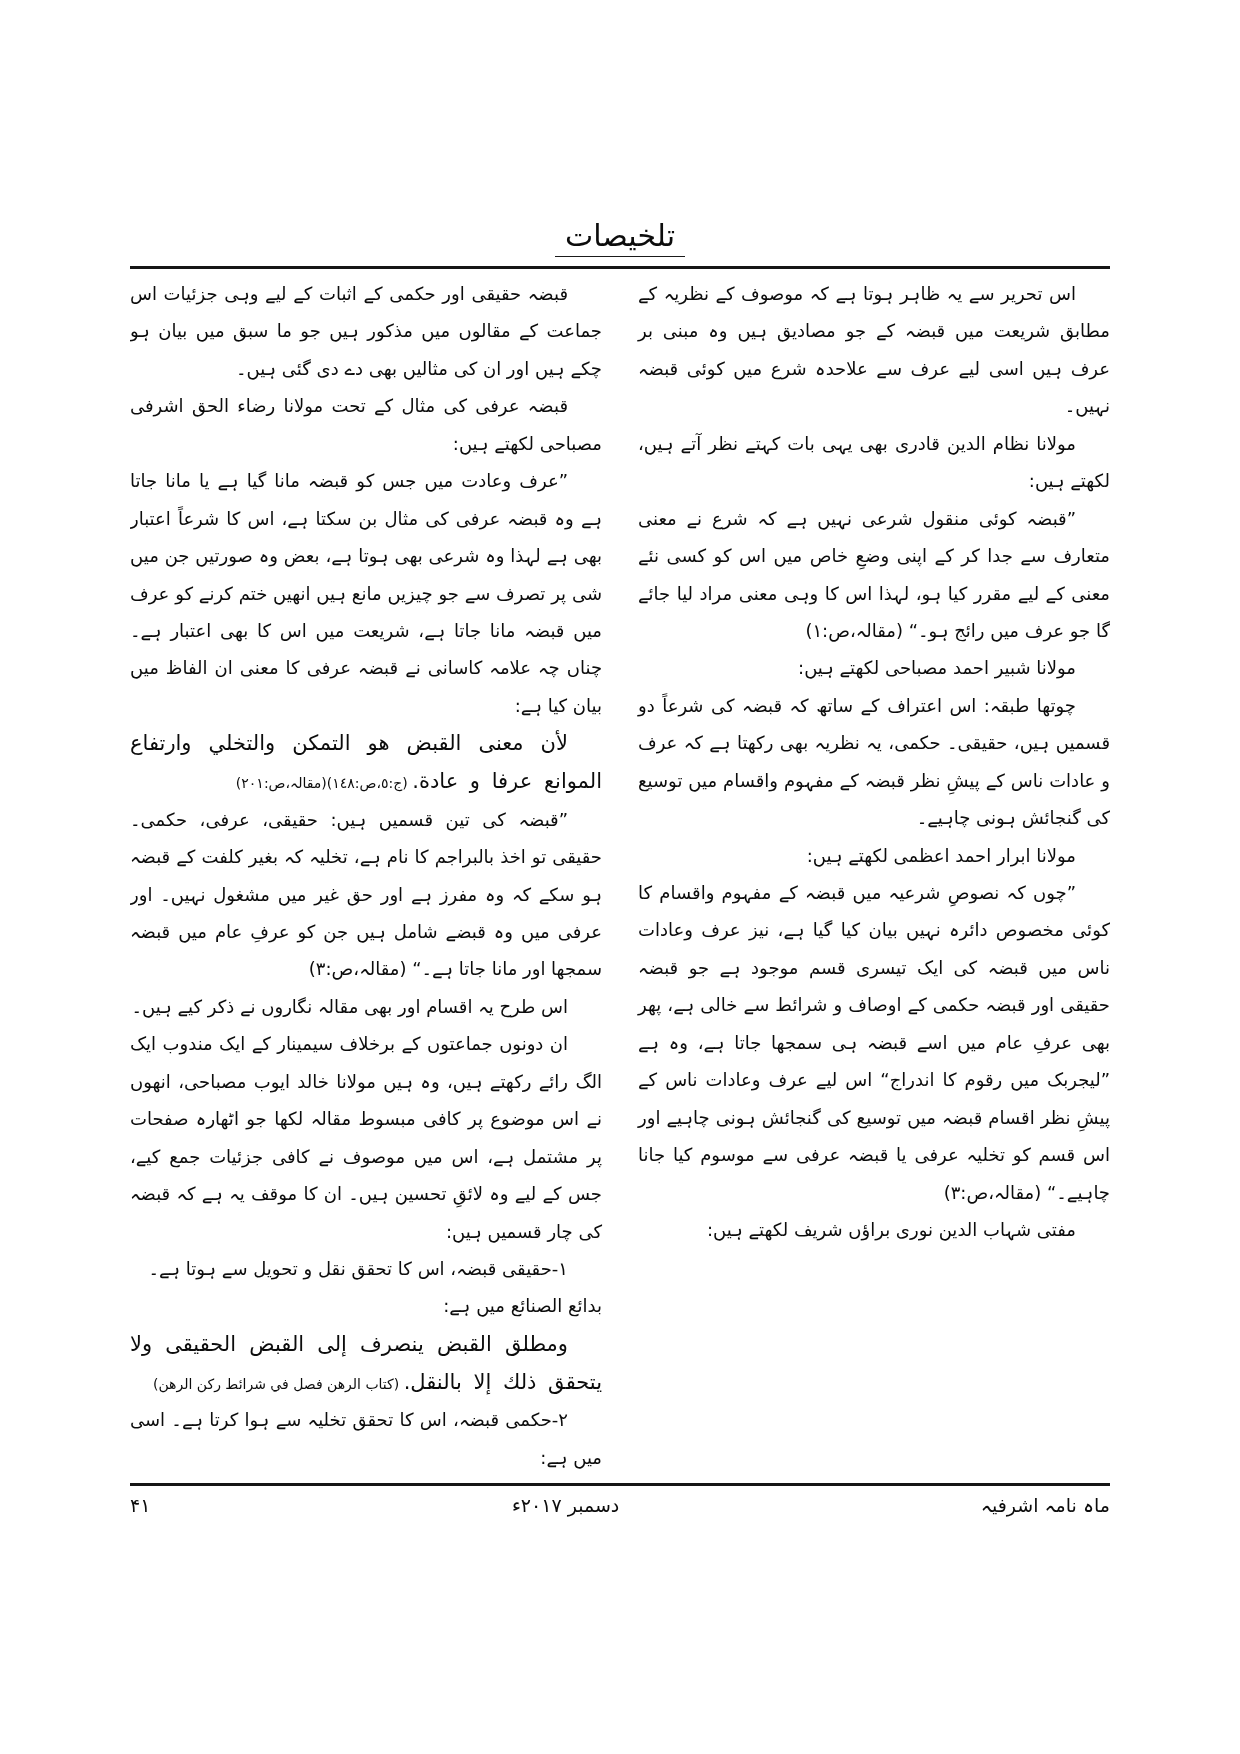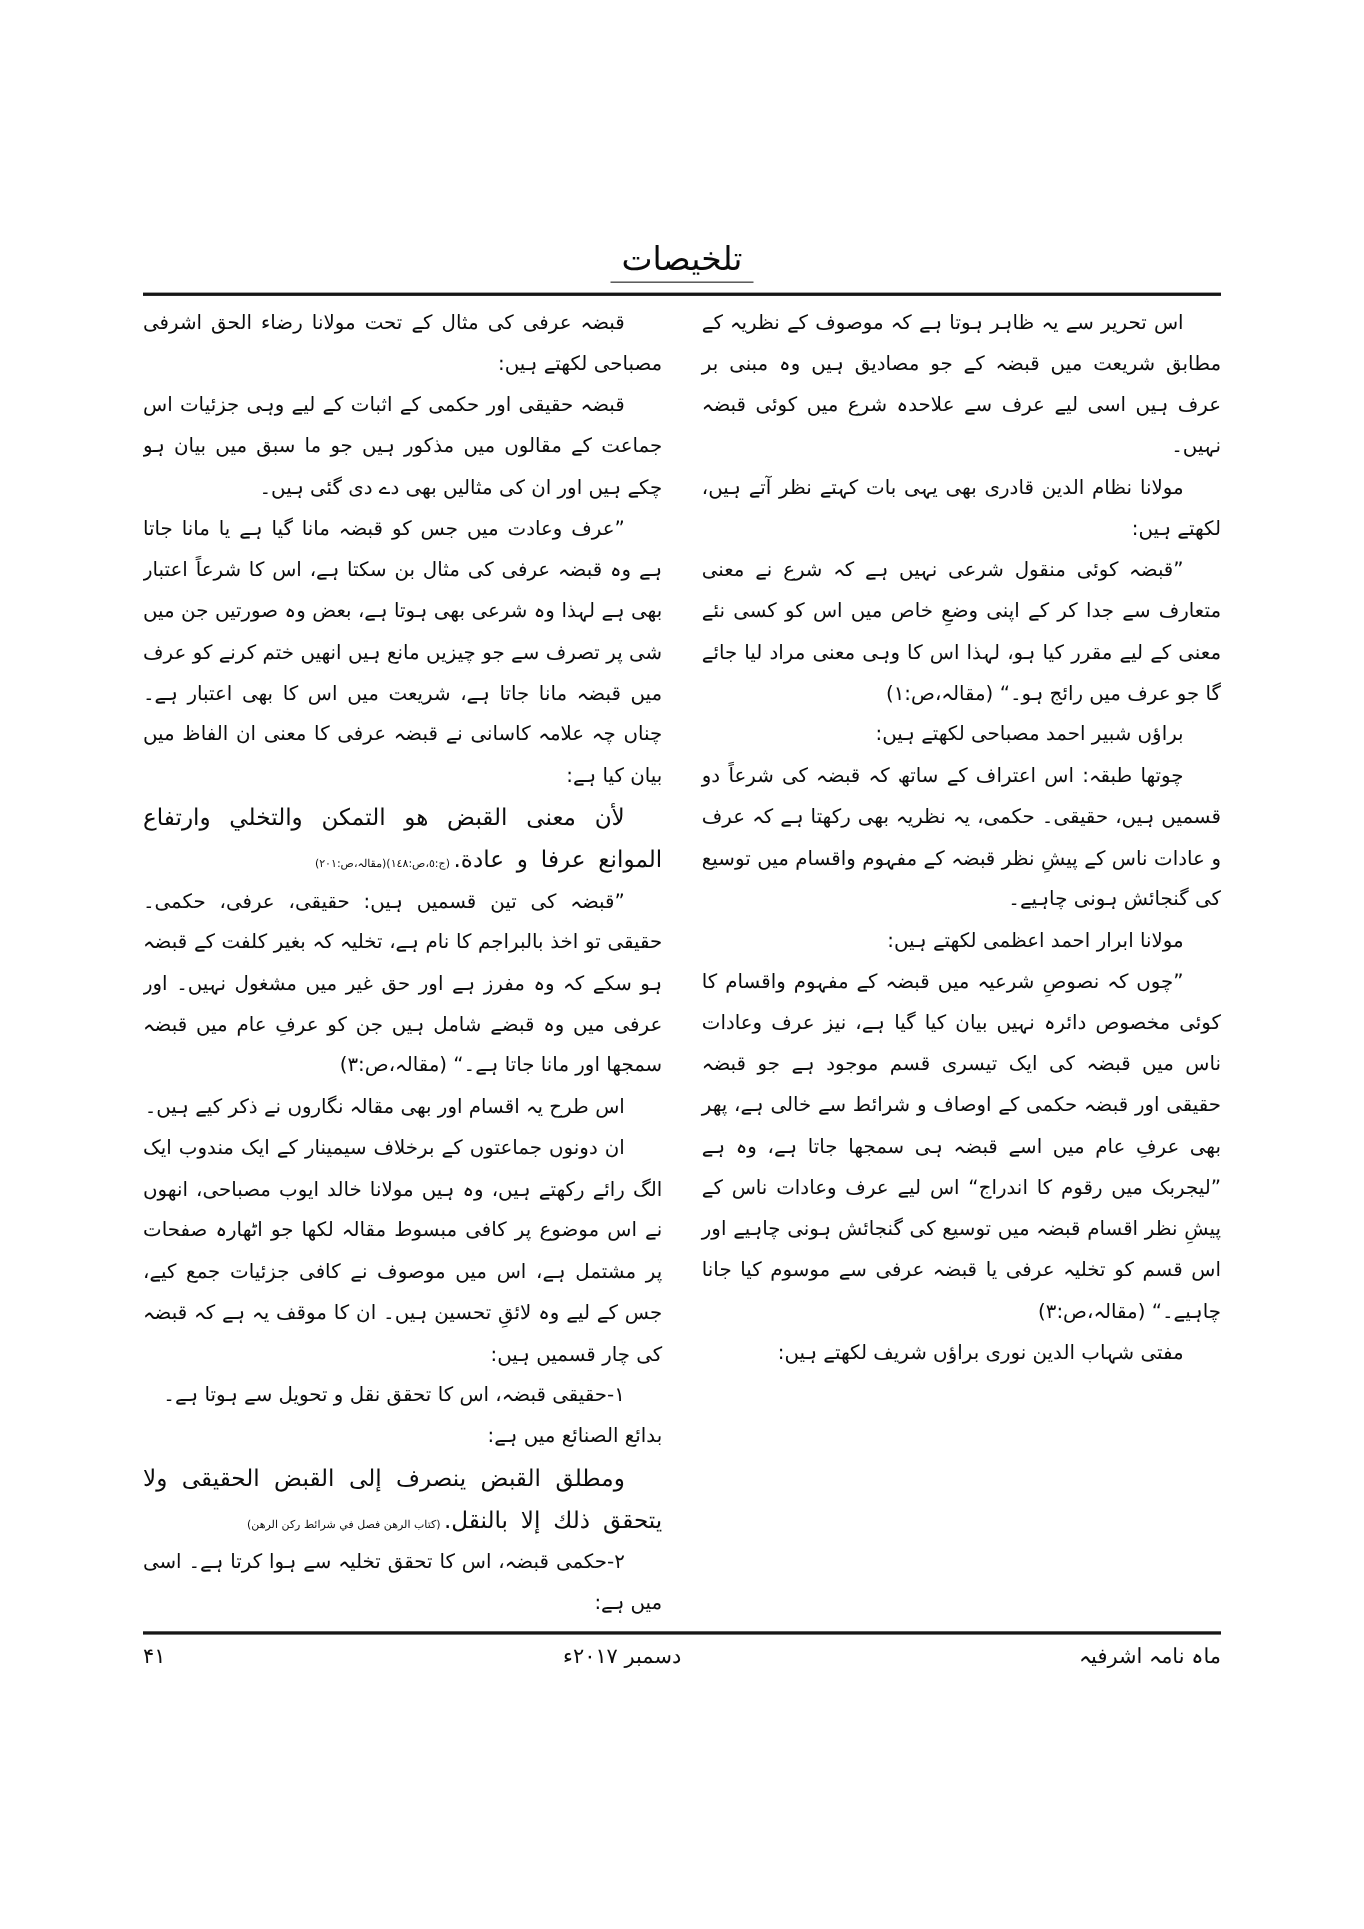--- a/index.html
+++ b/index.html
@@ -22,21 +22,21 @@
     display: flex; gap: 36px;
     height: 1208px; overflow: hidden;
     margin-top: 6px;
   }
   .col { flex: 1 1 0; text-align: justify; font-size: 18px; line-height: 2.08; }
   .col p { margin: 0; text-indent: 34px; }
   .col p.no-indent { text-indent: 0; }
   .lead { font-weight: normal; }
   .bold { font-weight: normal; }
   .arabic { font-size: 21px; line-height: 1.82; word-spacing: 5px; }
-  .cite-small { font-size: 10px; word-spacing: 0; }
+  .cite-small { font-size: 14px; word-spacing: 0; }
   .footer-rule { border: 0; border-top: 3px solid #161616; margin: 0; }
   .footer {
     display: flex; justify-content: space-between; align-items: baseline;
     margin-top: 8px; font-size: 19px;
   }
 </style>
 </head>
 <body>
 
 <div class="page">
@@ -45,31 +45,31 @@
     <span class="title">تلخیصات</span>
   </div>
   <hr class="top-rule">
 
   <div class="cols">
 
     <div class="col">
       <p>اس تحریر سے یہ ظاہر ہوتا ہے کہ موصوف کے نظریہ کے مطابق شریعت میں قبضہ کے جو مصادیق ہیں وہ مبنی بر عرف ہیں اسی لیے عرف سے علاحدہ شرع میں کوئی قبضہ نہیں۔</p>
       <p>مولانا نظام الدین قادری بھی یہی بات کہتے نظر آتے ہیں، لکھتے ہیں:</p>
       <p>”قبضہ کوئی منقول شرعی نہیں ہے کہ شرع نے معنی متعارف سے جدا کر کے اپنی وضعِ خاص میں اس کو کسی نئے معنی کے لیے مقرر کیا ہو، لہذا اس کا وہی معنی مراد لیا جائے گا جو عرف میں رائج ہو۔“ (مقالہ،ص:۱)</p>
-      <p>براؤں شبیر احمد مصباحی لکھتے ہیں:</p>
+      <p>مولانا شبیر احمد مصباحی لکھتے ہیں:</p>
       <p><span class="lead">چوتھا طبقہ:</span> <span>اس اعتراف کے ساتھ کہ قبضہ کی شرعاً دو قسمیں ہیں، حقیقی۔ حکمی، یہ نظریہ بھی رکھتا ہے کہ عرف و عادات ناس کے پیشِ نظر قبضہ کے مفہوم واقسام میں توسیع کی گنجائش ہونی چاہیے۔</span></p>
       <p>مولانا ابرار احمد اعظمی لکھتے ہیں:</p>
       <p>”چوں کہ نصوصِ شرعیہ میں قبضہ کے مفہوم واقسام کا کوئی مخصوص دائرہ نہیں بیان کیا گیا ہے، نیز عرف وعادات ناس میں قبضہ کی ایک تیسری قسم موجود ہے جو قبضہ حقیقی اور قبضہ حکمی کے اوصاف و شرائط سے خالی ہے، پھر بھی عرفِ عام میں اسے قبضہ ہی سمجھا جاتا ہے، وہ ہے ”لیجربک میں رقوم کا اندراج“ اس لیے عرف وعادات ناس کے پیشِ نظر اقسام قبضہ میں توسیع کی گنجائش ہونی چاہیے اور اس قسم کو تخلیہ عرفی یا قبضہ عرفی سے موسوم کیا جانا چاہیے۔“ (مقالہ،ص:۳)</p>
       <p>مفتی شہاب الدین نوری براؤں شریف لکھتے ہیں:</p>
 
     </div>
 
     <div class="col">
+      <p>قبضہ حقیقی اور حکمی کے اثبات کے لیے وہی جزئیات اس جماعت کے مقالوں میں مذکور ہیں جو ما سبق میں بیان ہو چکے ہیں اور ان کی مثالیں بھی دے دی گئی ہیں۔</p>
       <p>قبضہ عرفی کی مثال کے تحت مولانا رضاء الحق اشرفی مصباحی لکھتے ہیں:</p>
-      <p>قبضہ حقیقی اور حکمی کے اثبات کے لیے وہی جزئیات اس جماعت کے مقالوں میں مذکور ہیں جو ما سبق میں بیان ہو چکے ہیں اور ان کی مثالیں بھی دے دی گئی ہیں۔</p>
       <p><span>”عرف وعادت میں جس کو قبضہ مانا گیا ہے یا مانا جاتا ہے وہ قبضہ عرفی کی مثال بن سکتا ہے، اس کا شرعاً اعتبار بھی ہے لہذا وہ شرعی بھی ہوتا ہے، بعض وہ صورتیں جن میں شی پر تصرف سے جو چیزیں مانع ہیں انھیں ختم کرنے کو عرف میں قبضہ مانا جاتا ہے، شریعت میں اس کا بھی اعتبار ہے۔ چناں چہ علامہ کاسانی نے </span><span class="bold">قبضہ عرفی کا معنی</span><span> ان الفاظ میں بیان کیا ہے:</span></p>
       <p class="arabic"><span>لأن معنى القبض هو التمكن والتخلي وارتفاع الموانع عرفا و عادة.</span><span class="cite-small"> (ج:٥،ص:١٤٨)(مقالہ،ص:۲۰۱)</span></p>
       <p>”قبضہ کی تین قسمیں ہیں: حقیقی، عرفی، حکمی۔ حقیقی تو اخذ بالبراجم کا نام ہے، تخلیہ کہ بغیر کلفت کے قبضہ ہو سکے کہ وہ مفرز ہے اور حق غیر میں مشغول نہیں۔ اور عرفی میں وہ قبضے شامل ہیں جن کو عرفِ عام میں قبضہ سمجھا اور مانا جاتا ہے۔“ (مقالہ،ص:۳)</p>
       <p>اس طرح یہ اقسام اور بھی مقالہ نگاروں نے ذکر کیے ہیں۔</p>
       <p>ان دونوں جماعتوں کے برخلاف سیمینار کے ایک مندوب ایک الگ رائے رکھتے ہیں، وہ ہیں مولانا خالد ایوب مصباحی، انھوں نے اس موضوع پر کافی مبسوط مقالہ لکھا جو اٹھارہ صفحات پر مشتمل ہے، اس میں موصوف نے کافی جزئیات جمع کیے، جس کے لیے وہ لائقِ تحسین ہیں۔ ان کا موقف یہ ہے کہ قبضہ کی چار قسمیں ہیں:</p>
       <p>۱-حقیقی قبضہ، اس کا تحقق نقل و تحویل سے ہوتا ہے۔</p>
       <p class="no-indent">بدائع الصنائع میں ہے:</p>
       <p class="arabic"><span>ومطلق القبض ينصرف إلى القبض الحقيقى ولا يتحقق ذلك إلا بالنقل.</span><span class="cite-small"> (كتاب الرهن فصل في شرائط ركن الرهن)</span></p>
       <p>۲-حکمی قبضہ، اس کا تحقق تخلیہ سے ہوا کرتا ہے۔ اسی میں ہے:</p>
 

